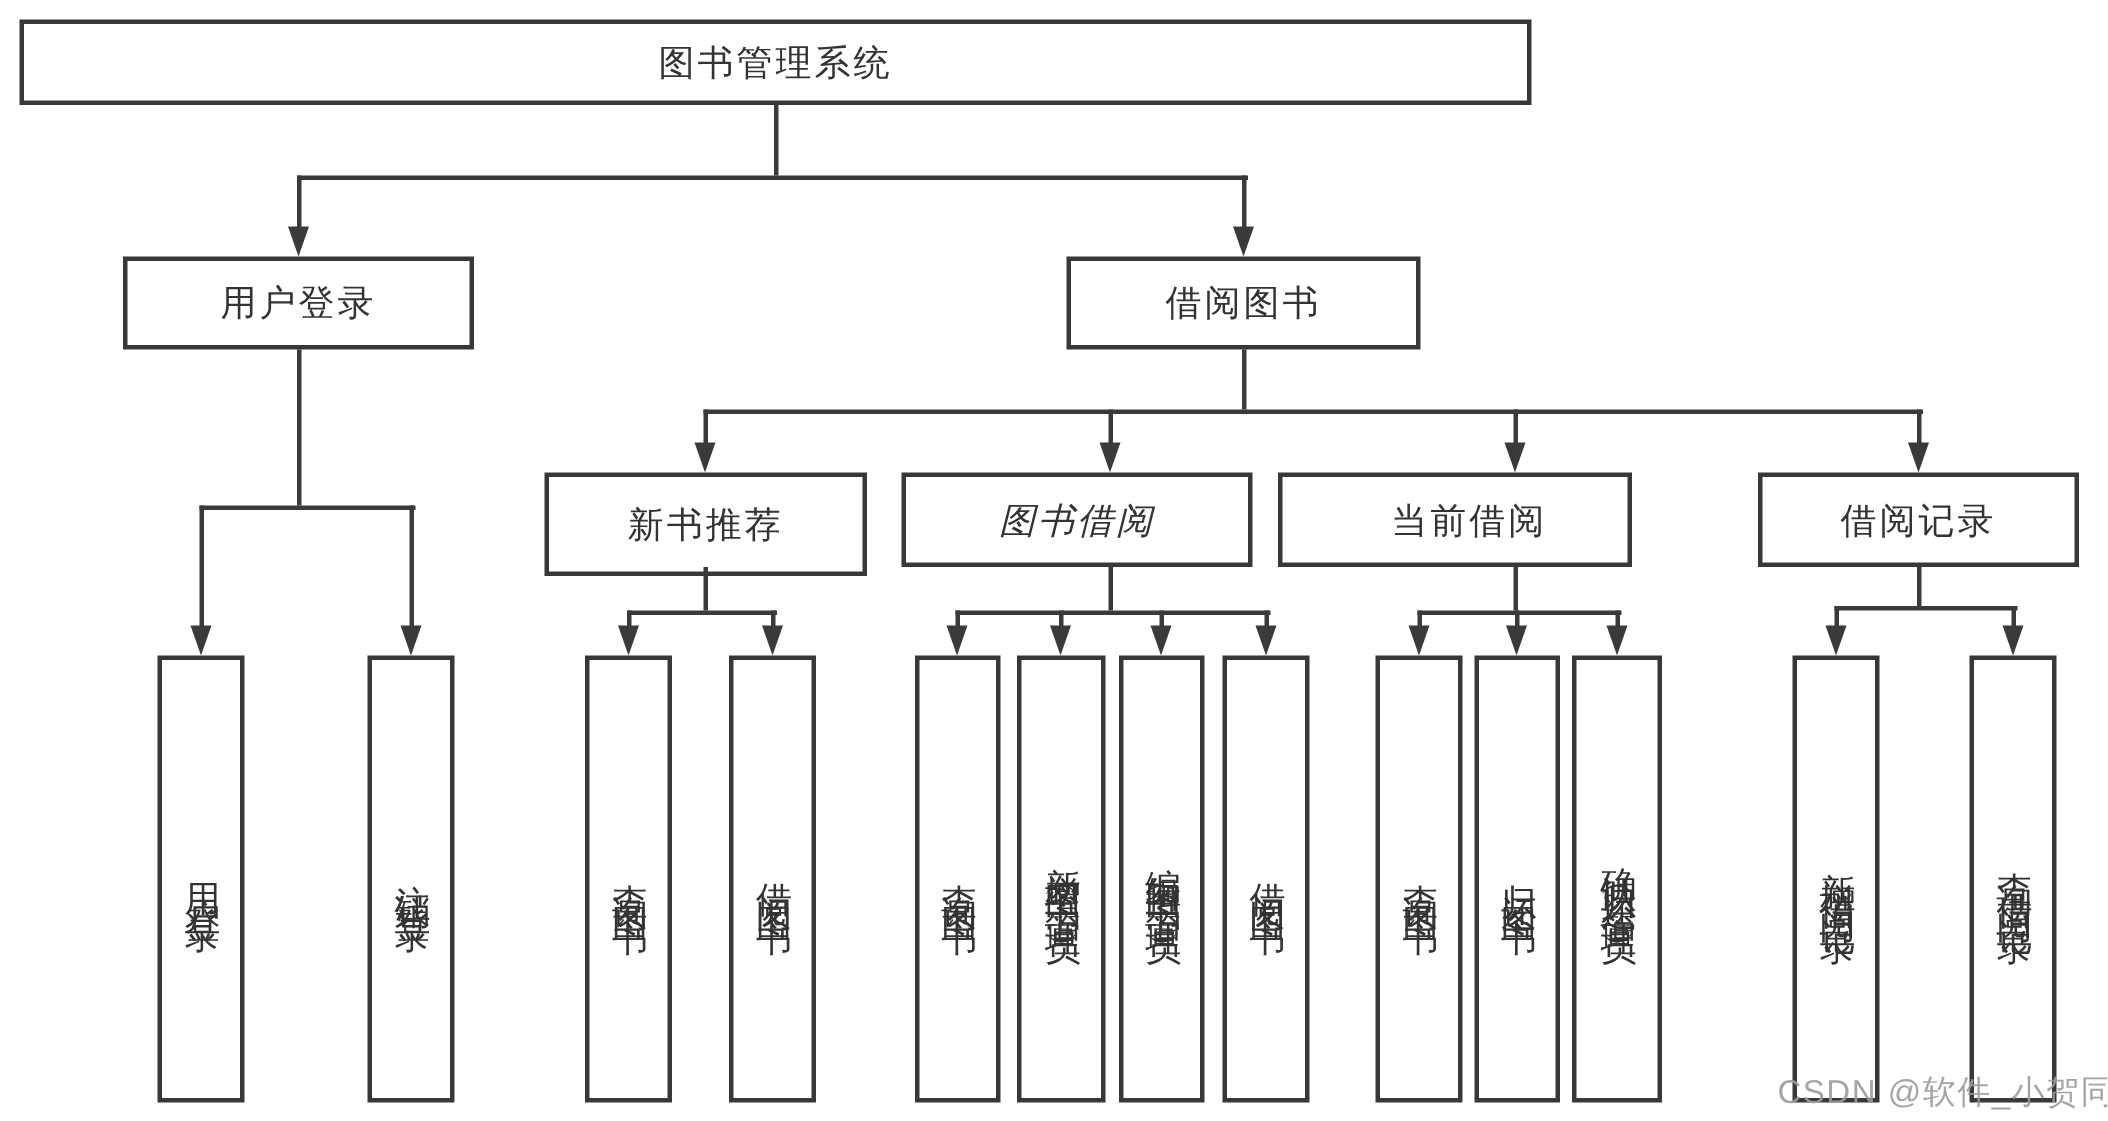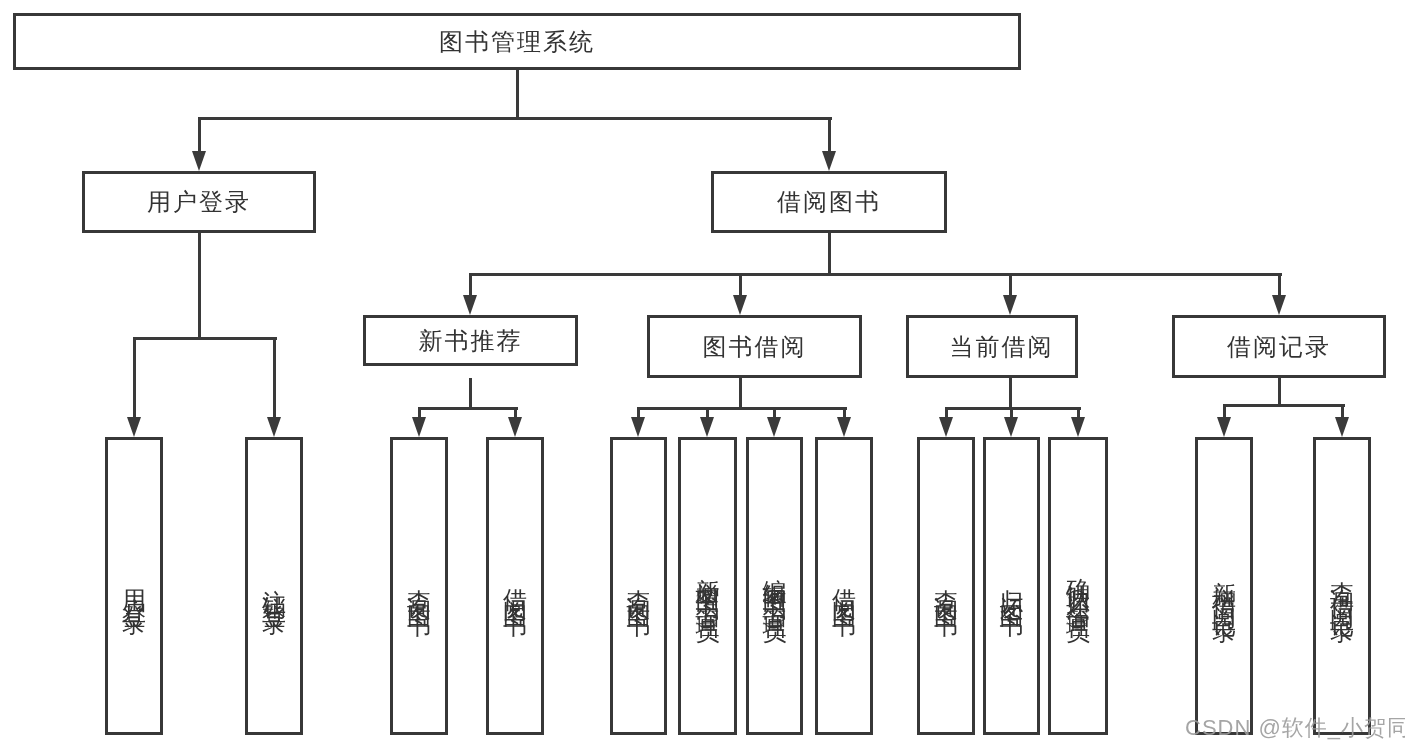--- a/index.html
+++ b/index.html
@@ -89,27 +89,27 @@
   <div class="hline" style="left:468.5px; top:273px; width:813px;"></div>
   <div class="vline" style="left:468.5px; top:273px; height:24px;"></div>
   <div class="arrow" style="left:463px; top:295px;"></div>
   <div class="vline" style="left:738.5px; top:273px; height:24px;"></div>
   <div class="arrow" style="left:733px; top:295px;"></div>
   <div class="vline" style="left:1008.5px; top:273px; height:24px;"></div>
   <div class="arrow" style="left:1003px; top:295px;"></div>
   <div class="vline" style="left:1277.5px; top:273px; height:24px;"></div>
   <div class="arrow" style="left:1272px; top:295px;"></div>
 
-  <div class="box hbox" style="left:363px; top:315px; width:215px; height:51px;">
+  <div class="box hbox" style="left:363px; top:315px; width:215px; height:69px;">
     <span>新书推荐</span>
   </div>
-  <div class="box hbox" style="left:647px; top:315px; width:215px; height:63px;">
+  <div class="box hbox" style="left:601px; top:315px; width:234px; height:63px;font-style:italic;">
     <span>图书借阅</span>
   </div>
-  <div class="box hbox" style="left:906px; top:315px; width:172px; height:63px;padding-left:19px;">
+  <div class="box hbox" style="left:852px; top:315px; width:236px; height:63px;padding-left:19px;">
     <span>当前借阅</span>
   </div>
   <div class="box hbox" style="left:1172px; top:315px; width:214px; height:63px;">
     <span>借阅记录</span>
   </div>
 
   <div class="vline" style="left:468.5px; top:378px; height:29px;"></div>
   <div class="hline" style="left:417.5px; top:407px; width:100px;"></div>
   <div class="vline" style="left:417.5px; top:407px; height:12px;"></div>
   <div class="arrow" style="left:412px; top:417px;"></div>

